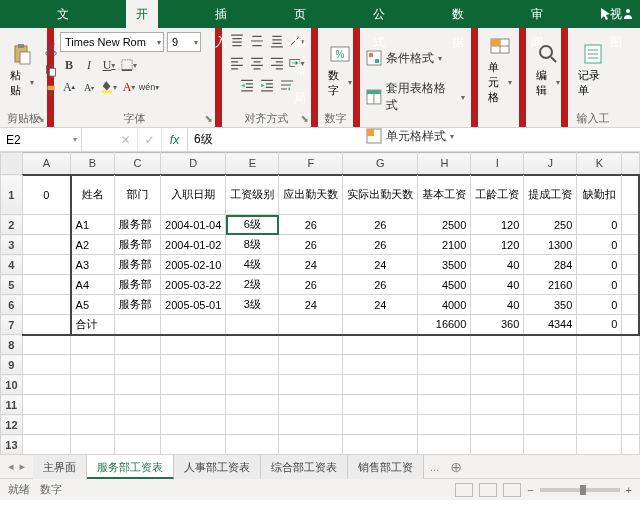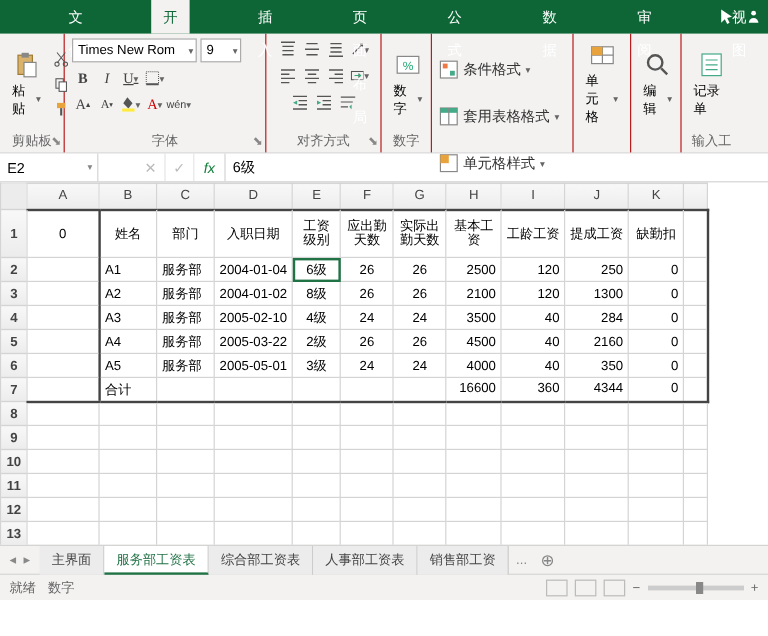--- a/index.html
+++ b/index.html
@@ -8,21 +8,21 @@
 
 .menubar { background: #0e6636; height: 28px; display: flex; align-items: center; color: #fff; position: relative; }
 .menubar .item { padding: 0 10px; height: 28px; line-height: 28px; cursor: pointer; font-size: 12px; margin-left: 47px; }
 .menubar .item.active { background: #f3f2f1; color: #0e6636; }
 .menubar .tellme { display: flex; align-items: center; gap: 4px; padding: 0 10px; opacity: .9; }
 .menubar .tellme svg { width: 12px; height: 12px; }
 .menubar .right { position: absolute; right: 4px; display:flex; align-items:center; gap:6px; }
 
 
 .ribbon { background: #f3f2f1; height: 100px; border-bottom: 1px solid #d4d4d4; display: flex; }
-.group { border-right: 1px solid #b91c1c; display: flex; flex-direction: column; }
+.group { border-right: 7px solid #b91c1c; display: flex; flex-direction: column; }
 .group-body { flex: 1; display: flex; align-items: center; padding: 4px 6px; gap: 4px; }
 .group-label { text-align: center; font-size: 11px; color: #666; height: 16px; line-height: 14px; position: relative; }
 .group-label .launcher { position: absolute; right: 2px; bottom: 1px; font-size: 10px; color: #888; cursor: pointer; }
 
 .big-btn { display: flex; flex-direction: column; align-items: center; gap: 2px; padding: 2px 4px; cursor: pointer; }
 .big-btn .ic { width: 24px; height: 24px; display: flex; align-items: center; justify-content: center; }
 .big-btn .lbl { font-size: 11px; display: flex; align-items: center; gap: 2px; }
 .caret { font-size: 8px; color: #666; }
 
 .vcol { display: flex; flex-direction: column; gap: 3px; }
@@ -52,21 +52,21 @@
 .grid th, .grid td { border: 1px solid #d4d4d4; font-size: 11px; height: 20px; padding: 0 4px; overflow: hidden; white-space: nowrap; }
 .grid .colhdr { background: linear-gradient(#f8f8f8,#ececec); text-align:center; color:#444; font-weight:normal; height:22px; border-top:1px solid #bbb; }
 .grid .rowhdr { background: linear-gradient(#f8f8f8,#ececec); text-align:center; color:#444; width:22px; }
 .grid .corner { background:#ececec; width:22px; }
 .grid .c { text-align:center; }
 .grid .r { text-align:right; }
 .grid .sel { outline: 2px solid #217346; outline-offset:-2px; background: transparent; }
 .data-top td { border-top: 2px solid #444; }
 .total-row td { border-bottom: 2px solid #444; }
 .data-block td:nth-child(3) { border-left: 2px solid #444; }
-.colh { display:flex; flex-direction:column; line-height:11px; }
+.colh { display:flex; flex-direction:row; line-height:11px; }
 
 
 .tabs { height: 24px; border-top:1px solid #d4d4d4; display:flex; align-items:center; background:#f3f2f1; font-size:11px; }
 .tab-nav { display:flex; gap:6px; padding:0 8px; color:#888; }
 .tab-nav span { cursor:pointer; }
 .tab { padding: 0 10px; height:24px; line-height:24px; border-right:1px solid #ccc; cursor:pointer; color:#444; background:#ececec; }
 .tab.active { background:#fff; border-bottom:2px solid #217346; color:#217346; }
 .tabs .ell { padding:0 6px; color:#888; }
 .addsheet { width:22px; text-align:center; color:#888; cursor:pointer; font-size:14px; }
 
@@ -632,22 +632,22 @@
 </div>
 
 <div class="tabs">
   <div class="tab-nav">
     <span>◂</span>
     <span>▸</span>
   </div>
   <div id="sheet-tabs" style="display:flex">
       <div class="tab">主界面</div>
       <div class="tab active">服务部工资表</div>
+      <div class="tab">人事部工资表</div>
       <div class="tab">综合部工资表</div>
-      <div class="tab">人事部工资表</div>
       <div class="tab">销售部工资</div>
     </div>
   <div class="ell">...</div>
   <div class="addsheet">⊕</div>
 </div>
 
 <div class="status">
   <div style="display:flex;gap:10px">
     <span>就绪</span>
     <span>数字</span>

